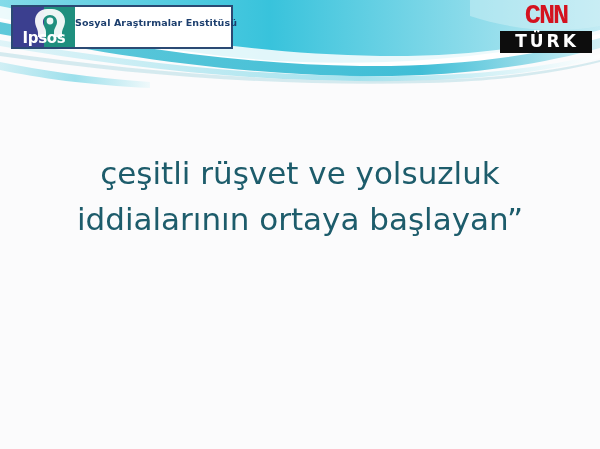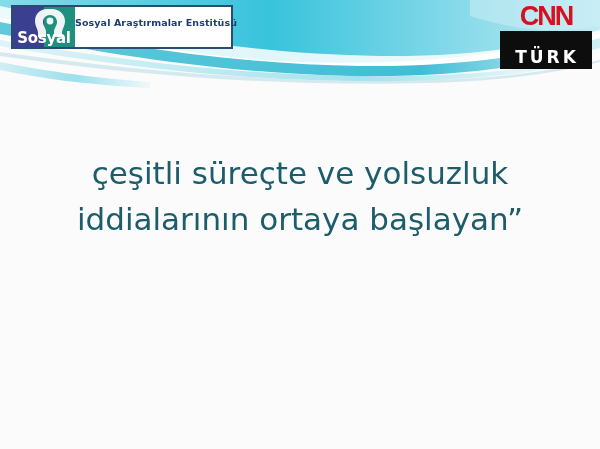--- a/index.html
+++ b/index.html
@@ -91,39 +91,39 @@
   
   .cnn-logo {
     position: absolute;
     right: 8px;
     top: 3px;
     width: 92px;
     z-index: 6;
     text-align: center;
   }
   .cnn-word {
-    font-family: Liberation Sans, sans-serif;
+    font-family: Liberation Mono, monospace;
     font-weight: bold;
     font-size: 27px;
     line-height: 27px;
     color: #d4121f;
     letter-spacing: -2px;
     -webkit-text-stroke: 0px;
     text-align: center;
   }
   .turk-bar {
     background: #0d0d0d;
     color: #ffffff;
     font-family: "DejaVu Sans", sans-serif;
     font-weight: bold;
     font-size: 17px;
     line-height: 21px;
     letter-spacing: 3px;
     text-align: center;
-    padding: 16px 2px 1px 4px;
+    padding: 0 2px 1px 4px;
     margin-top: 1px;
   }
 
   
   .quote-block {
     position: absolute;
     left: 30px;
     top: 150px;
     width: 540px;
     text-align: center;
@@ -192,28 +192,28 @@
     <div class="ipsos-mark">
       <div class="half-left"></div>
       <div class="half-right"></div>
       <svg width="62" height="42" viewBox="0 0 62 42" xmlns="http://www.w3.org/2000/svg">
         <path d="M34 2 C27 2 22 7 22 14 C22 19 25 22 25 26 L25 30 L33 30
                  L33 25 C33 21 30 19 30 15 C30 11 33 8 37 8 C41 8 44 11 44 15
                  C44 19 41 21 41 25 L41 30 L49 30 L49 26 C49 22 52 19 52 14
                  C52 7 46 2 39 2 Z" fill="#ffffff" opacity="0.92"></path>
         <circle cx="37" cy="14" r="3.4" fill="#ffffff" opacity="0.92"></circle>
       </svg>
-      <div class="ipsos-wordmark">Sosyal</div>
+      <div class="ipsos-wordmark">Ipsos</div>
     </div>
     <div class="ipsos-tagline">Sosyal Araştırmalar Enstitüsü</div>
   </div>
 
   <div class="cnn-logo">
     <div class="cnn-word">CNN</div>
     <div class="turk-bar">TÜRK</div>
   </div>
 
   <div class="quote-block">
-    <span class="quote-line">çeşitli süreçte ve yolsuzluk</span>
+    <span class="quote-line">çeşitli rüşvet ve yolsuzluk</span>
     <span class="quote-line">iddialarının ortaya başlayan”</span>
   </div>
 
 </div>
 
 </body></html>

